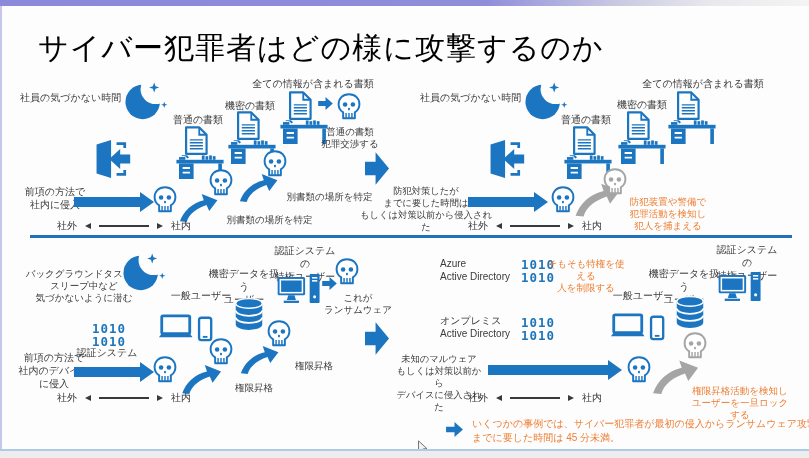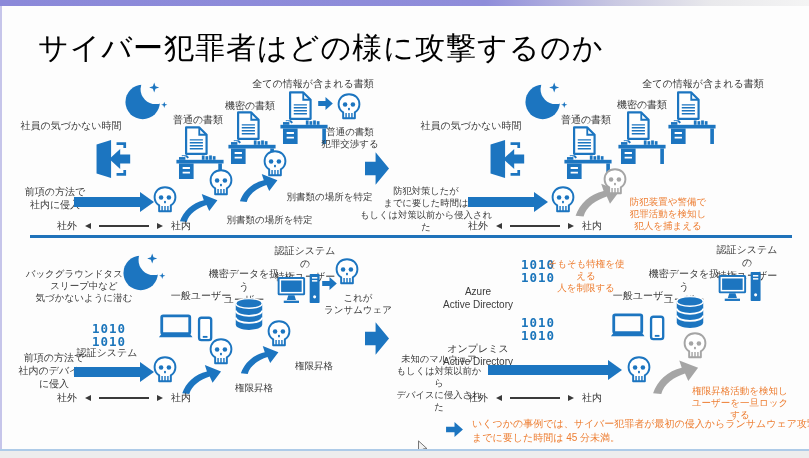--- a/index.html
+++ b/index.html
@@ -12,21 +12,21 @@
   .leftbar { position:absolute; left:0; top:6px; width:2px; height:443px; background:#c6c5ea; }
   .bottomline { position:absolute; left:0; top:449px; width:809px; height:2px; background:#aecbe8; }
   .bottomstrip { position:absolute; left:0; top:451px; width:809px; height:7px; background:#ededed; }
   .divider { position:absolute; left:30px; top:235px; width:762px; height:3px; background:#1f72ba; }
 
   .title { position:absolute; left:38px; top:28px; font-size:30px; color:#000000; letter-spacing:1px; white-space:nowrap; }
 
   .lbl { position:absolute; font-size:10px; line-height:1.28; color:#3a3a3a; text-align:center; white-space:pre-line; }
   .s95 { font-size:9.5px; } .s93 { font-size:9.3px; }
   .orange { color:#ed7d31;font-family:Liberation Mono, monospace; }
-  .alignr { text-align:center;margin-top:28px; }
+  .alignr { text-align:left; }
   .note { position:absolute; font-size:10px; line-height:1.4; color:#ed7d31; white-space:pre; text-align:left; }
 
   .hl { position:absolute; background:#ffff00; color:#222; font-size:10px; font-weight:bold;
         line-height:14px; padding:0 5px; white-space:nowrap; }
 
   .code { position:absolute; color:#1b75bb; font-weight:bold; font-size:12.5px; line-height:1.05;
           letter-spacing:1px; white-space:pre-line; font-family:"DejaVu Sans Mono",monospace; }
 
   .icon { position:absolute; color:#1c75c0; }
   .icon svg, svg.icon { display:block; width:100%; height:100%; }

